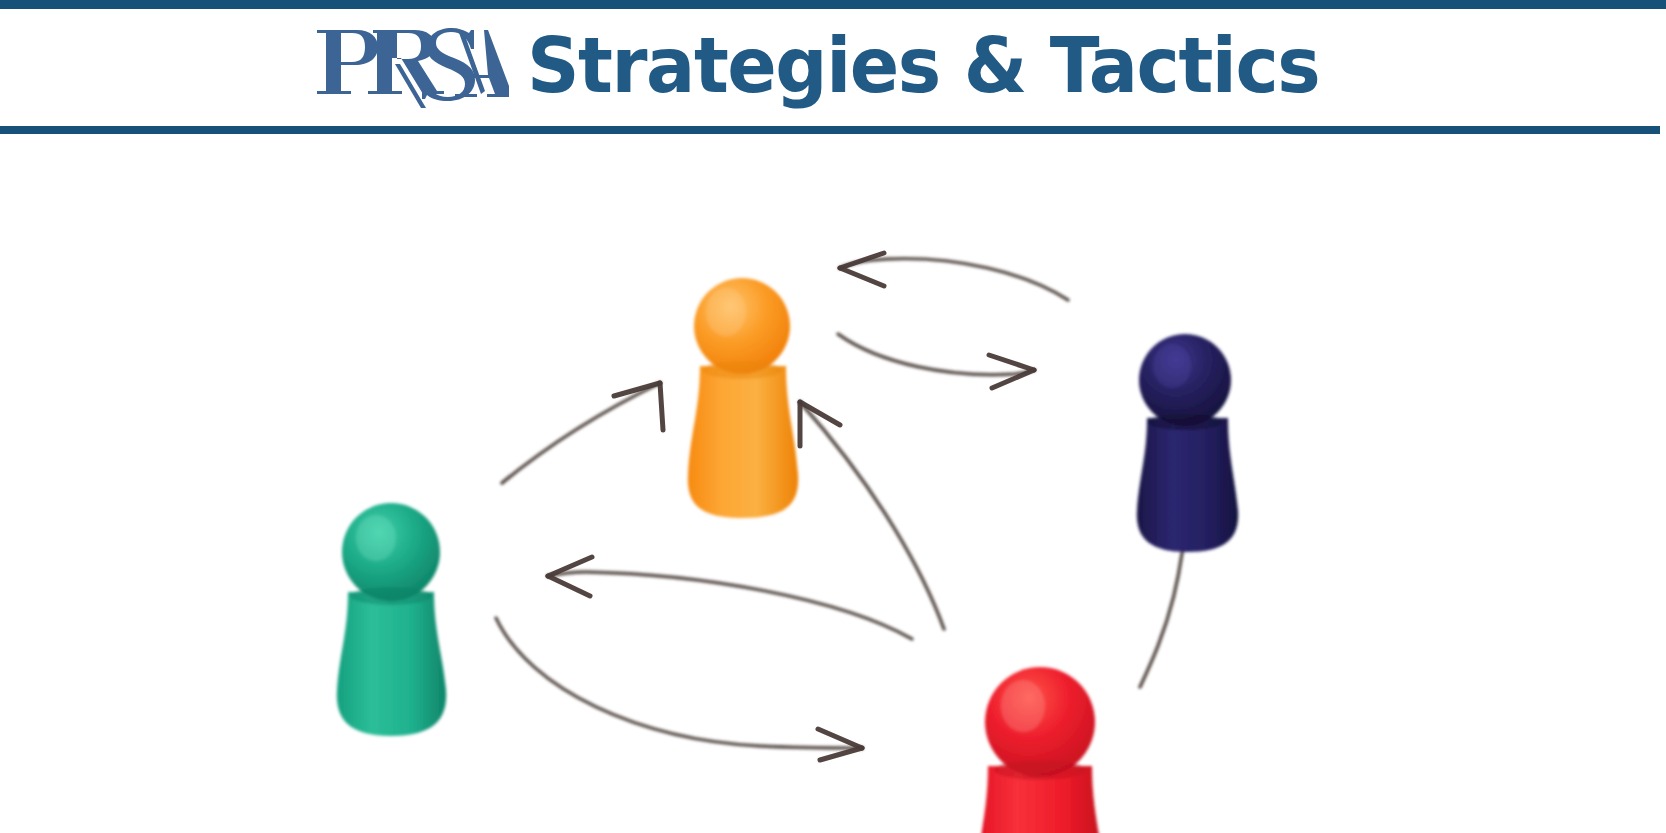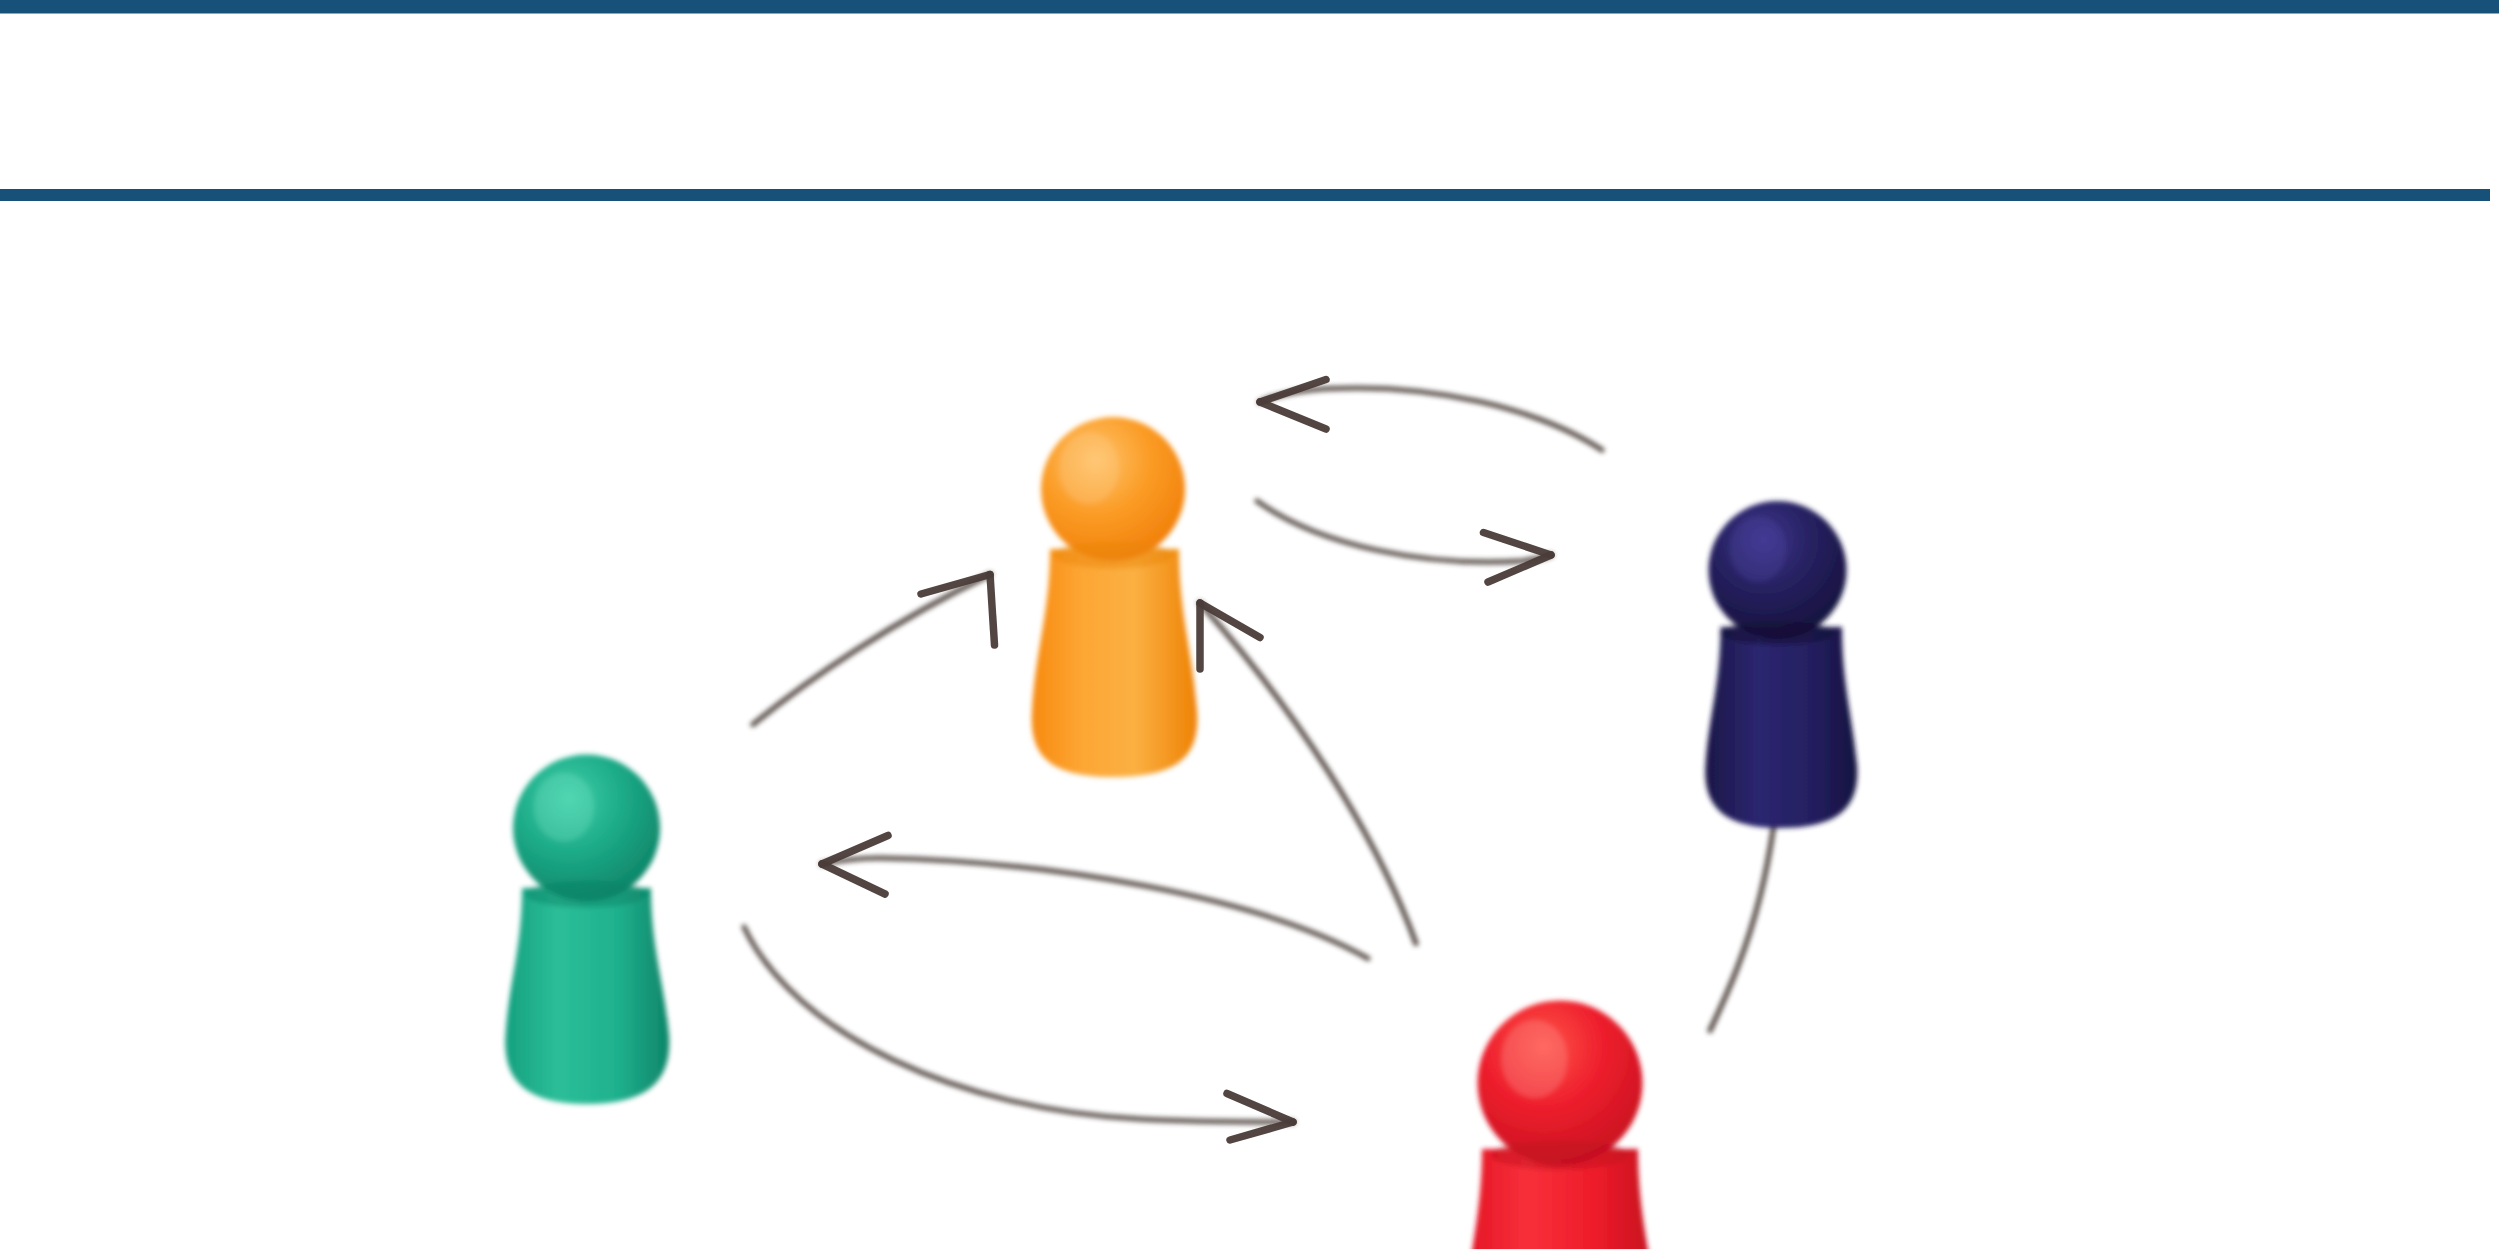--- a/index.html
+++ b/index.html
@@ -98,20 +98,42 @@
 </style>
 </head>
 <body>
 
 <div class="page">
 
   <div class="masthead">
 
     <div class="rule-top"></div>
 
+    <div class="masthead-inner">
+      <div class="brand-row">
+
+        <svg class="prsa-logo" viewBox="0 0 196 92" aria-label="PRSA">
+          <g fill="#3c6494">
+
+            <path d="M4 10 h40 c13 0 21 7 21 17 0 11 -9 18 -23 18 h-14 v26 h10 v3 h-34 v-3 h9 v-58 h-9 z M28 13 v29 h11 c9 0 13 -5 13 -15 0 -10 -4 -14 -13 -14 z"></path>
+
+            <path d="M60 10 h41 c13 0 21 6 21 15 0 8 -6 14 -17 16 l19 30 h7 v3 h-21 l-22 -36 h-9 v33 h10 v3 h-34 v-3 h9 v-58 h-4 z M84 13 v26 h11 c9 0 13 -4 13 -13 0 -9 -4 -13 -13 -13 z"></path>
+
+            <path d="M139 8 c-15 0 -25 8 -25 19 0 10 6 15 20 21 13 5 18 9 18 16 0 8 -7 13 -17 13 -12 0 -20 -7 -23 -19 h-3 v21 h3 l2 -4 c5 4 12 6 21 6 16 0 27 -9 27 -21 0 -10 -6 -16 -21 -22 -13 -5 -18 -9 -18 -15 0 -7 6 -11 15 -11 10 0 17 6 20 17 h3 v-19 h-3 l-2 3 c-5 -3 -11 -5 -17 -5 z"></path>
+
+            <path d="M168 74 l-23 -64 h5 l22 61 z M151 74 h-9 v3 h22 v-3 h-7 z"></path>
+            <path d="M171 10 h4 l24 64 h6 v3 h-31 v-3 h8 l-6 -16 h-23 l2 -3 h20 z"></path>
+
+            <path d="M82 44 l26 44 h5 l-26 -44 z"></path>
+          </g>
+        </svg>
+
+        <div class="masthead-title">Strategies &amp; Tactics</div>
+      </div>
+    </div>
 
     <div class="rule-bottom"></div>
   </div>
 
   <div class="photo">
     <svg viewBox="0 0 1666 699">
       <defs>
 
         <radialGradient id="gOrangeHead" cx="38%" cy="30%" r="78%">
           <stop offset="0%" stop-color="#FFC46B"></stop>

